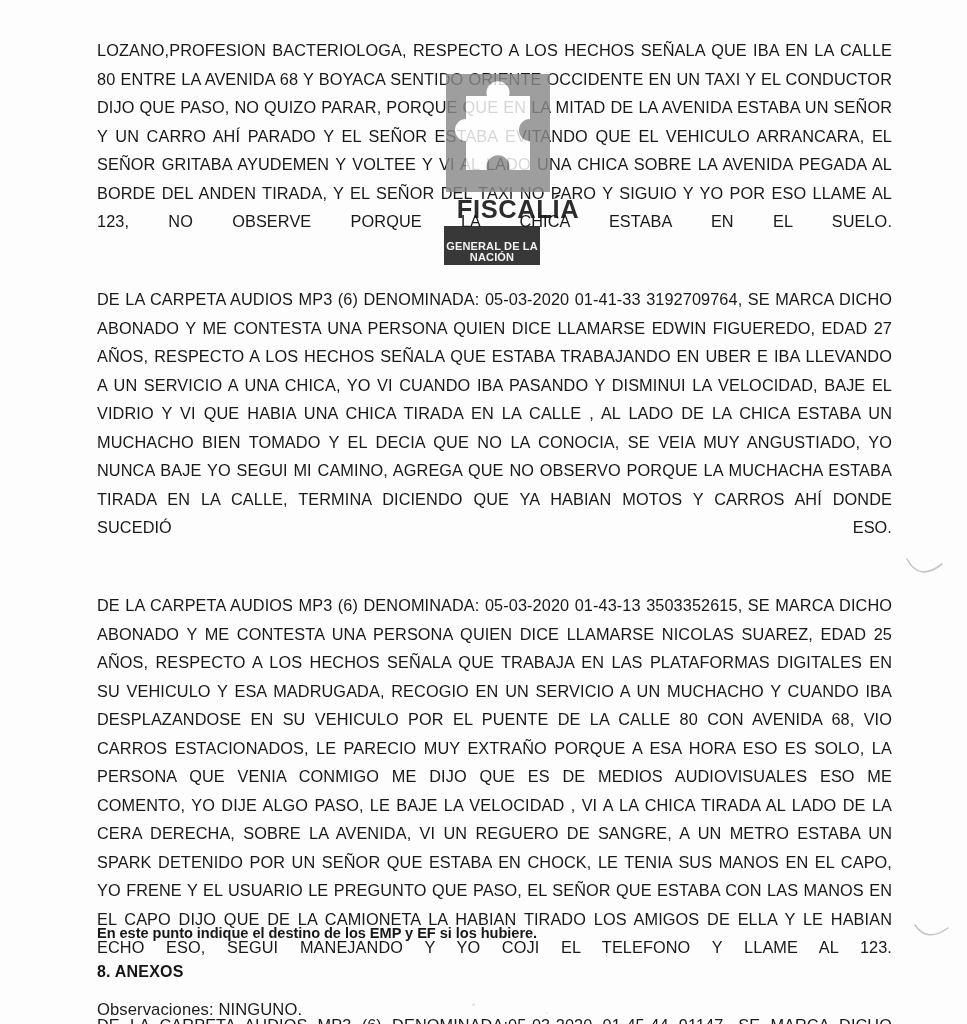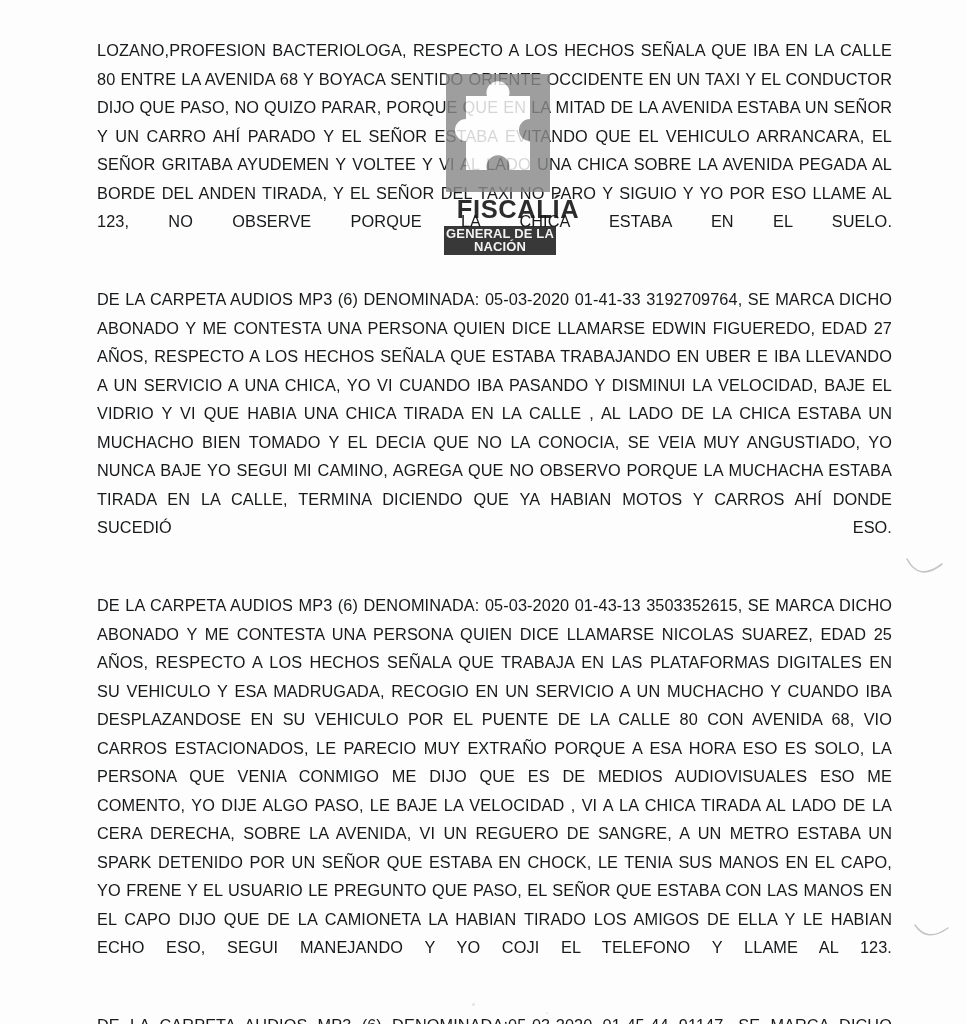--- a/index.html
+++ b/index.html
@@ -113,28 +113,28 @@
     font-weight: bold;
     letter-spacing: 0.6px;
     color: #161616;
     line-height: 1;
     opacity: 0.9;
   }
   .wm-sub {
     position: absolute;
     left: 14px;
     top: 152px;
-    width: 112px;
+    width: 96px;
     background: #1d1d1d;
     color: #f2f2f2;
-    font-size: 13px;
+    font-size: 11px;
     font-weight: bold;
     letter-spacing: 0.15px;
     text-align: center;
-    padding: 1px 0 2px 0;
+    padding: 15px 0 2px 0;
     line-height: 1;
     opacity: 0.88;
   }
 
   
   .curl {
     position: absolute;
     pointer-events: none;
     opacity: 0.5;
   }
@@ -155,20 +155,25 @@
 
   <div class="scan-tint"></div>
 
   <div class="doc-body">
     <p class="para">LOZANO,PROFESION BACTERIOLOGA, RESPECTO A LOS HECHOS SEÑALA QUE IBA EN LA CALLE 80 ENTRE LA AVENIDA 68 Y BOYACA SENTIDO ORIENTE OCCIDENTE EN UN TAXI Y EL CONDUCTOR DIJO QUE PASO, NO QUIZO PARAR, PORQUE QUE EN LA MITAD DE LA AVENIDA ESTABA UN SEÑOR Y UN CARRO AHÍ PARADO Y EL SEÑOR ESTABA EVITANDO QUE EL VEHICULO ARRANCARA, EL SEÑOR GRITABA AYUDEMEN Y VOLTEE Y VI AL LADO UNA CHICA SOBRE LA AVENIDA PEGADA AL BORDE DEL ANDEN TIRADA, Y EL SEÑOR DEL TAXI NO PARO Y SIGUIO Y YO POR ESO LLAME AL 123, NO OBSERVE PORQUE LA CHICA ESTABA EN EL SUELO.</p>
     <p class="para">DE LA CARPETA AUDIOS MP3 (6) DENOMINADA: 05-03-2020 01-41-33 3192709764, SE MARCA DICHO ABONADO Y ME CONTESTA UNA PERSONA QUIEN DICE LLAMARSE EDWIN FIGUEREDO, EDAD 27 AÑOS, RESPECTO A LOS HECHOS SEÑALA QUE ESTABA TRABAJANDO EN UBER E IBA LLEVANDO A UN SERVICIO A UNA CHICA, YO VI CUANDO IBA PASANDO Y DISMINUI LA VELOCIDAD, BAJE EL VIDRIO Y VI QUE HABIA UNA CHICA TIRADA EN LA CALLE , AL LADO DE LA CHICA ESTABA UN MUCHACHO BIEN TOMADO Y EL DECIA QUE NO LA CONOCIA, SE VEIA MUY ANGUSTIADO, YO NUNCA BAJE YO SEGUI MI CAMINO, AGREGA QUE NO OBSERVO PORQUE LA MUCHACHA ESTABA TIRADA EN LA CALLE, TERMINA DICIENDO QUE YA HABIAN MOTOS Y CARROS AHÍ DONDE SUCEDIÓ ESO.</p>
     <p class="para">DE LA CARPETA AUDIOS MP3 (6) DENOMINADA: 05-03-2020 01-43-13 3503352615, SE MARCA DICHO ABONADO Y ME CONTESTA UNA PERSONA QUIEN DICE LLAMARSE NICOLAS SUAREZ, EDAD 25 AÑOS, RESPECTO A LOS HECHOS SEÑALA QUE TRABAJA EN LAS PLATAFORMAS DIGITALES EN SU VEHICULO Y ESA MADRUGADA, RECOGIO EN UN SERVICIO A UN MUCHACHO Y CUANDO IBA DESPLAZANDOSE EN SU VEHICULO POR EL PUENTE DE LA CALLE 80 CON AVENIDA 68, VIO CARROS ESTACIONADOS, LE PARECIO MUY EXTRAÑO PORQUE A ESA HORA ESO ES SOLO, LA PERSONA QUE VENIA CONMIGO ME DIJO QUE ES DE MEDIOS AUDIOVISUALES ESO ME COMENTO, YO DIJE ALGO PASO, LE BAJE LA VELOCIDAD , VI A LA CHICA TIRADA AL LADO DE LA CERA DERECHA, SOBRE LA AVENIDA, VI UN REGUERO DE SANGRE, A UN METRO ESTABA UN SPARK DETENIDO POR UN SEÑOR QUE ESTABA EN CHOCK, LE TENIA SUS MANOS EN EL CAPO, YO FRENE Y EL USUARIO LE PREGUNTO QUE PASO, EL SEÑOR QUE ESTABA CON LAS MANOS EN EL CAPO DIJO QUE DE LA CAMIONETA LA HABIAN TIRADO LOS AMIGOS DE ELLA Y LE HABIAN ECHO ESO, SEGUI MANEJANDO Y YO COJI EL TELEFONO Y LLAME AL 123.</p>
     <p class="para">DE LA CARPETA AUDIOS MP3 (6) DENOMINADA:05-03-2020 01-45-44 91147, SE MARCA DICHO ABONADO Y DICE EL OPERADOR QUE EL NUMERO QUE ACABA DE MARCAR AUN NO HA SIDO ASIGNADO.</p>
   </div>
 
+  <div class="footer-block">
+    <p class="foot-note">En este punto indique el destino de los EMP y EF si los hubiere.</p>
+    <p class="foot-heading">8. ANEXOS</p>
+    <p class="foot-obs">Observaciones: NINGUNO.</p>
+  </div>
 
   <div class="watermark">
     <svg class="wm-puzzle" viewBox="0 0 104 118">
       <rect x="0" y="0" width="104" height="118" fill="#8a8a8a"></rect>
       <path fill="#ffffff" d="
         M 20 22
         L 41 22
         A 11.5 11.5 0 1 1 63 22
         L 84 22
         L 84 45

